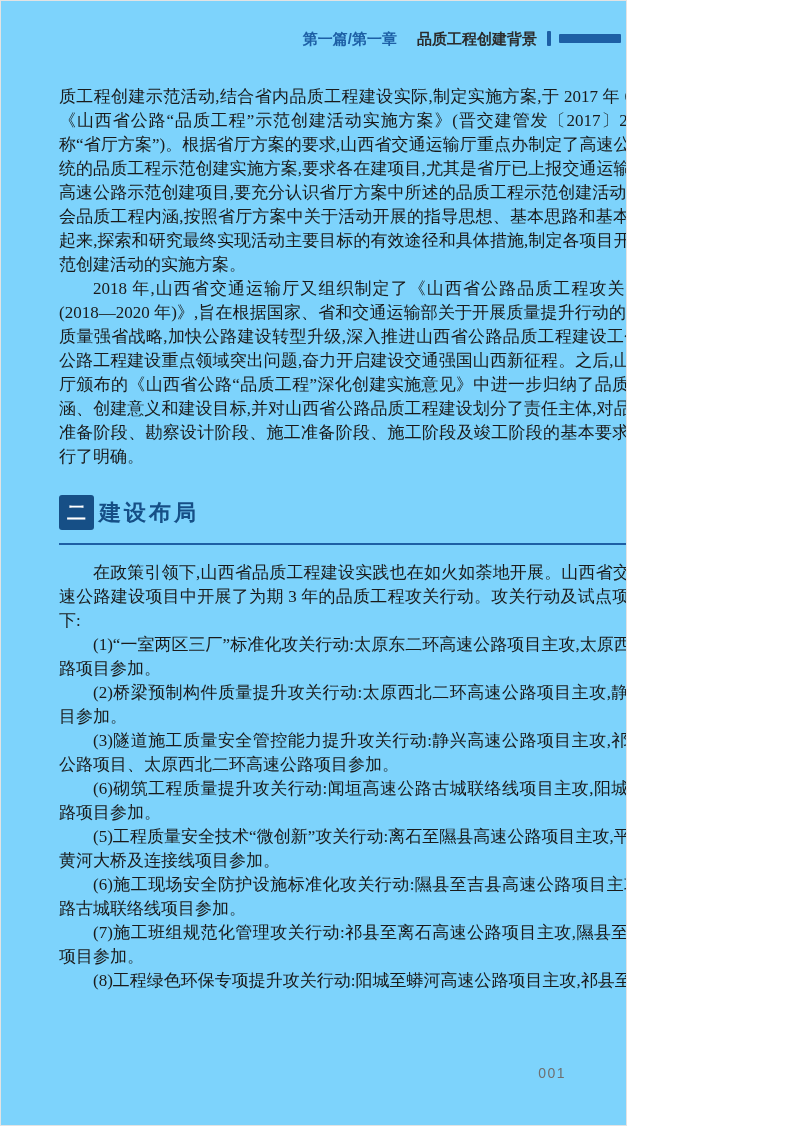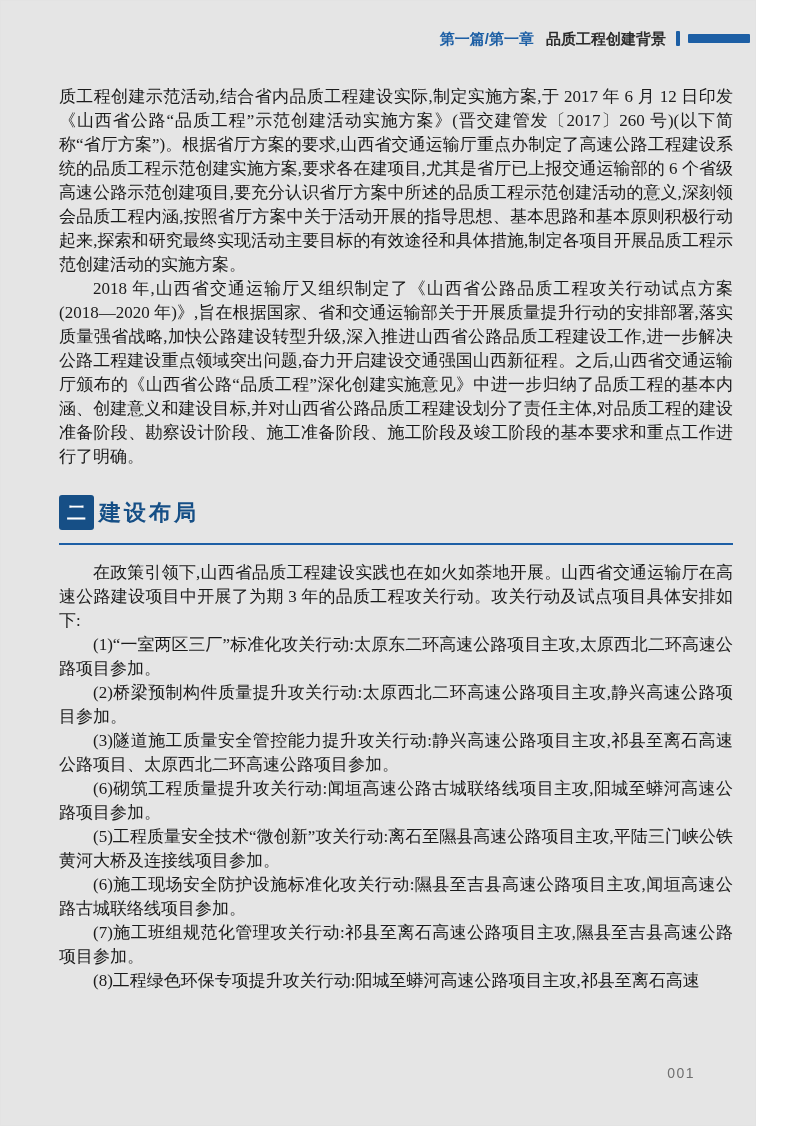--- a/index.html
+++ b/index.html
@@ -5,23 +5,23 @@
   * { margin: 0; padding: 0; box-sizing: border-box; }
   html, body { background: #ffffff; }
   body {
     font-family: "Liberation Serif", "DejaVu Serif", serif;
     width: 790px;
     height: 1126px;
     overflow: hidden;
   }
   .page {
     position: relative;
-    width: 756px;
+    width: 627px;
     height: 1126px;
-    background: #e5e5e5;
+    background: #7dd3fc;
     border: 1px solid #e3e3e3;
     overflow: hidden;
   }
 
   
   .page-header {
     position: absolute;
     top: 30px;
     left: 0;
     right: 0;
@@ -32,21 +32,21 @@
     font-size: 15px;
     line-height: 1;
   }
   .chapter-label {
     color: #1d5fa5;
     font-weight: bold;
   }
   .chapter-title {
     color: #2b2b2b;
     font-weight: bold;
-    margin-left: 12px;
+    margin-left: 20px;
   }
   .header-tick {
     width: 4px;
     height: 15px;
     background: #1d5fa5;
     border-radius: 1px;
     margin-left: 10px;
   }
   .header-bar {
     width: 62px;

